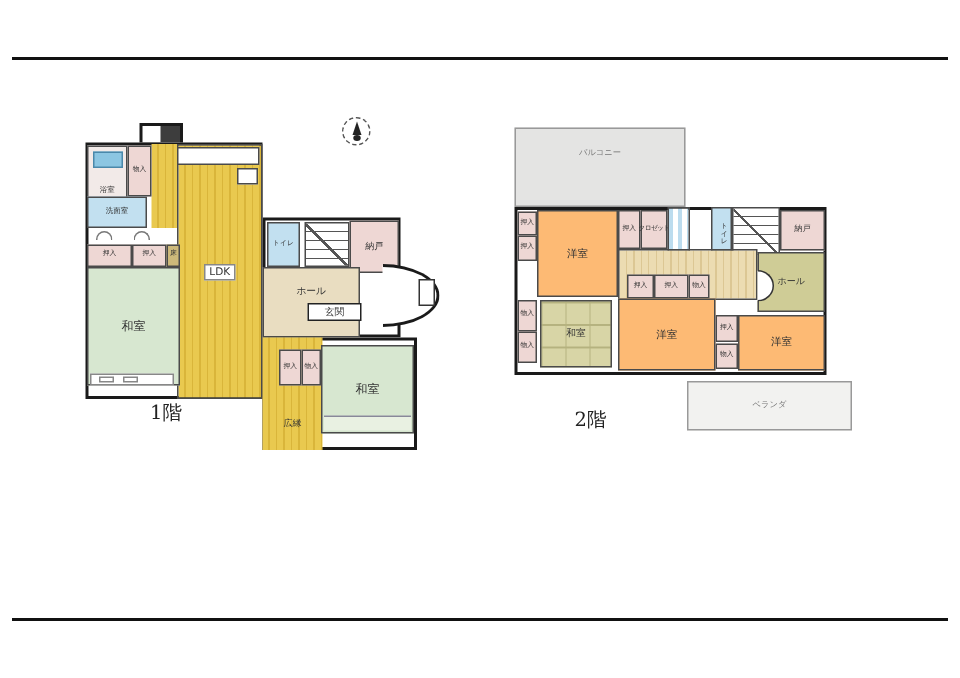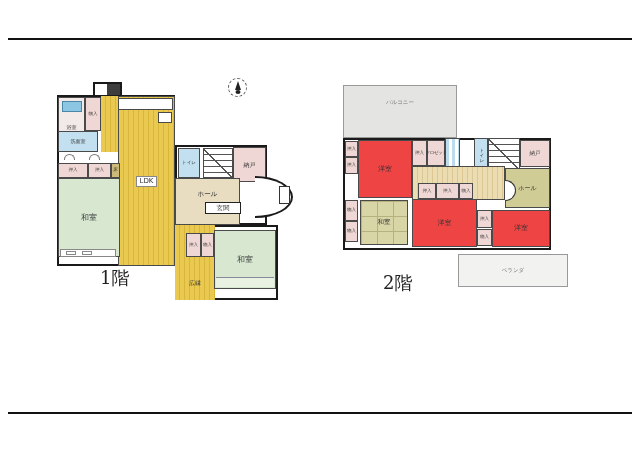--- a/index.html
+++ b/index.html
@@ -3,41 +3,41 @@
 <meta charset="utf-8">
 <style>
   html,body{margin:0;padding:0;background:#ffffff;}
   .canvas{position:relative;width:640px;height:452px;background:#ffffff;overflow:hidden;
           font-family:"DejaVu Sans",sans-serif;}
   .abs{position:absolute;box-sizing:border-box;}
   .wall2{border:2px solid #1a1a1a;background:#fff;}
   .r{border:1px solid #4a4a4a;display:flex;align-items:center;justify-content:center;overflow:visible;}
   .pink{background:#eed7d4;}
   .blue{background:#c2e0f0;}
-  .lav{background:#ef4444;}
+  .lav{background:#fdba74;}
   .beige{background:#e9ddc1;}
   .green{background:#d7e7d0;}
   .olive{background:#cfcc96;}
   .gray{background:#e4e4e3;}
   .wood{background:repeating-linear-gradient(90deg,#e9c94f 0 4px,#d9b53a 4px 5px);}
   .wood2{background:repeating-linear-gradient(90deg,#ecdcb2 0 4px,#dcc794 4px 5px);}
   .bluestripe{background:repeating-linear-gradient(90deg,#bcdcee 0 3px,#ffffff 3px 6px);}
   .tatami{background-color:#d8d5a6;
           background-image:linear-gradient(#b5b27f 1px,transparent 1px),
                            linear-gradient(90deg,#b5b27f 1px,transparent 1px);
           background-size:16px 15px;}
   .stairs{background-color:#fff;
           background-image:linear-gradient(to top right,transparent 47%,#555 47%,#555 51%,transparent 51%),
                            repeating-linear-gradient(#ffffff 0 5px,#555 5px 6px);}
   .lbl{font-size:7px;color:#333;line-height:1;white-space:nowrap;}
   .s4{font-size:4.5px;}  .s5{font-size:5px;}  .s55{font-size:5.5px;}
   .s6{font-size:6px;}    .s65{font-size:6.5px;} .s8{font-size:8px;}
   .graylbl{color:#777;}
   .tag{background:#fff;border:1px solid #888;padding:1px 3px;font-size:7px;color:#333;line-height:1;}
-  .cap{font-family:"DejaVu Serif",serif;font-size:18px;color:#222;line-height:1;}
+  .cap{font-family:"DejaVu Serif",serif;font-size:13px;color:#222;line-height:1;}
   .doorarc{width:11px;height:6px;border:1px solid #777;border-bottom:none;
            border-radius:11px 11px 0 0;background:#fff;}
   .bot{align-items:flex-end;padding-bottom:2px;}
   .hrule{height:2px;background:#111;}
 </style>
 </head>
 <body>
 
 <div class="canvas">
 

